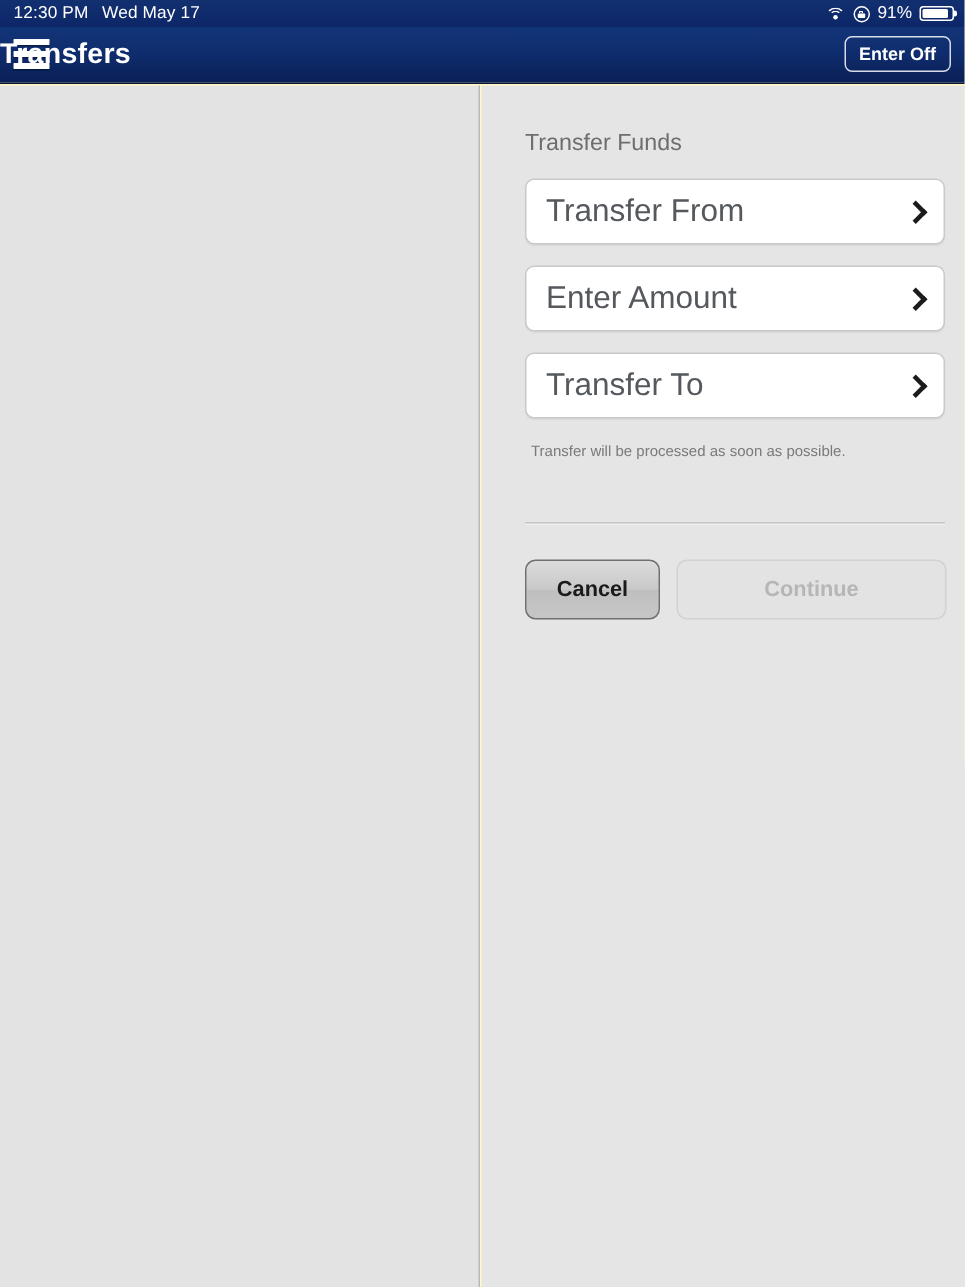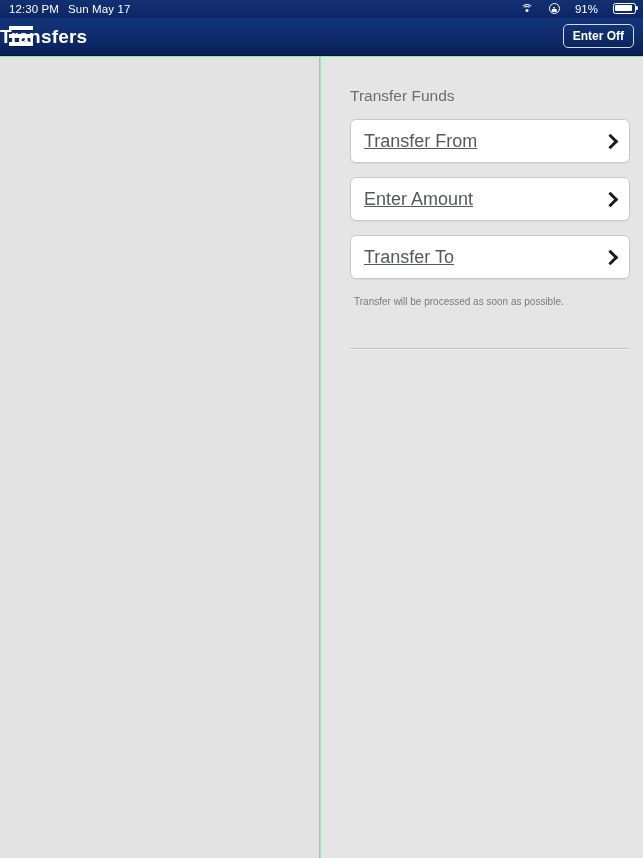--- a/index.html
+++ b/index.html
@@ -10,21 +10,21 @@
     width: 643px;
     height: 858px;
     overflow: hidden;
     font-family: "Liberation Sans", sans-serif;
     background: #e4e4e4;
   }
   .screen {
     position: relative;
     width: 643px;
     height: 858px;
-    background: #86efac;
+    background: #fef9c3;
   }
 
   
   .status-bar {
     position: absolute;
     top: 0; left: 0;
     width: 643px;
     height: 18px;
     background: #0e2a6e;
     background: linear-gradient(to bottom, #123070 0%, #0d2668 100%);
@@ -38,21 +38,22 @@
   }
   .status-left {
     display: flex;
     align-items: center;
     gap: 9px;
     white-space: nowrap;
   }
   .status-right {
     margin-left: auto;
     display: flex;
-    gap: 15px;
+    align-items: center;
+    gap: 5px;
     white-space: nowrap;
   }
   .status-time { font-weight: normal; letter-spacing: 0.1px; }
   .status-date { font-weight: normal; letter-spacing: 0.1px; }
   .status-pct { font-size: 11.5px; }
 
   .wifi-icon {
     display: inline-block;
     width: 13px;
     height: 10px;
@@ -251,23 +252,22 @@
     box-sizing: border-box;
     margin-bottom: 14px;
     cursor: pointer;
   }
   .form-row .row-label {
     position: absolute;
     left: 13px;
     top: 0;
     height: 42px;
     line-height: 42px;
-    font-size: 18px;
+    font-size: 21px;
     color: #55585c;
-    text-decoration: underline;
   }
   .chevron {
     position: absolute;
     right: 13px;
     top: 50%;
     width: 8px;
     height: 8px;
     margin-top: -5px;
     border-right: 3px solid #1b1b1b;
     border-bottom: 3px solid #1b1b1b;
@@ -332,21 +332,21 @@
   }
 </style>
 </head>
 <body>
 
 <div class="screen">
 
   <div class="status-bar">
     <div class="status-left">
       <span class="status-time">12:30 PM</span>
-      <span class="status-date">Sun May 17</span>
+      <span class="status-date">Wed May 17</span>
     </div>
     <div class="status-right">
       <span class="wifi-icon">
         <i class="a"></i>
           <i class="b"></i>
           <i class="c"></i>
       </span>
       <span class="rotlock-icon"></span>
       <span class="status-pct">91%</span>
       <span class="battery-icon">
@@ -389,17 +389,21 @@
           <span class="row-label">Transfer To</span>
           <span class="chevron"></span>
         </div>
 
       </div>
 
       <div class="helper-text">Transfer will be processed as soon as possible.</div>
 
       <div class="divider"></div>
 
+      <div class="button-bar">
+        <button class="btn btn-cancel">Cancel</button>
+        <button class="btn btn-continue" disabled="">Continue</button>
+      </div>
 
     </div>
   </div>
 
 </div>
 
 </body></html>

